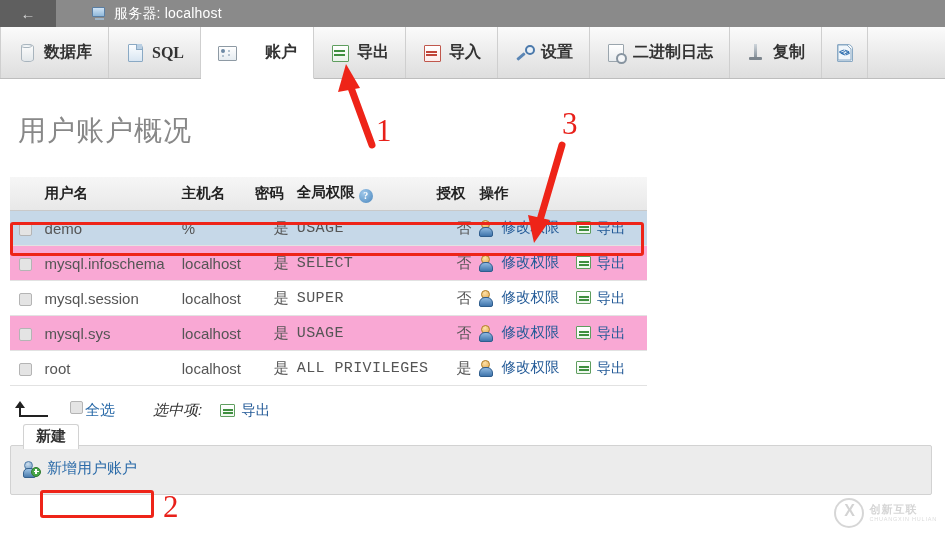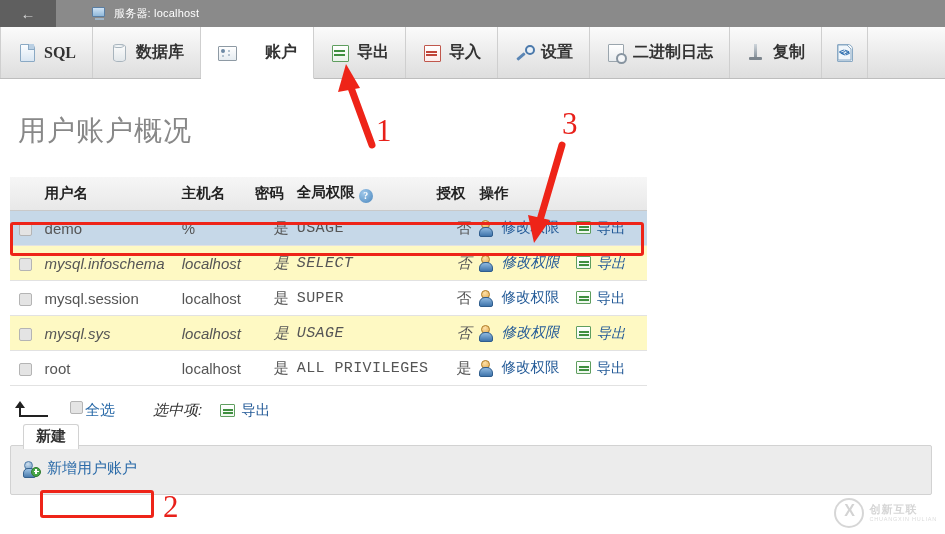--- a/index.html
+++ b/index.html
@@ -33,21 +33,21 @@
     color: #d8d8d8;
     font-size: 15px;
     line-height: 1;
   }
   .server-title {
     display: flex;
     align-items: center;
     gap: 7px;
     padding-left: 36px;
     color: #ffffff;
-    font-size: 11px;
+    font-size: 14px;
     letter-spacing: .2px;
   }
   .srv-icon {
     width: 15px;
     height: 13px;
     position: relative;
     display: inline-block;
   }
   .srv-icon::before {
     content: "";
@@ -238,21 +238,21 @@
     white-space: nowrap;
   }
   table.users tbody td {
     padding: 7px 4px;
     border-bottom: 1px solid #e2e2e2;
     white-space: nowrap;
     color: #555;
     font-size: 15px;
   }
   tr.odd td { background: #ffffff; }
-  tr.even td { background: #fef9c3; font-style: italic; }
+  tr.even td { background: #f9a8d4; }
   tr.marked td { background: #c6d8e8 !important; }
 
   .col-cb { width: 34px; text-align: center !important; }
   .col-user { width: 140px; }
   .col-host { width: 72px; }
   .col-pass { width: 40px; text-align: right; }
   .col-priv { width: 126px; }
   .col-grant { width: 42px; text-align: right; }
   .col-action { width: 170px; }
 
@@ -489,27 +489,27 @@
 
 <div class="server-bar">
   <div class="back-arrow-cell">←</div>
   <div class="server-title">
     <span class="srv-icon"></span>
     <span>服务器: localhost</span>
   </div>
 </div>
 
 <div class="tabbar">
+  <div class="tab">
+    <span class="ic ic-db"></span>
+    <span class="tlabel">数据库</span>
+  </div>
   <div class="tab sql">
     <span class="ic ic-sql"></span>
     <span class="tlabel">SQL</span>
-  </div>
-  <div class="tab">
-    <span class="ic ic-db"></span>
-    <span class="tlabel">数据库</span>
   </div>
   <div class="tab active">
     <span class="ic ic-acct"></span>
     <span class="tlabel">账户</span>
   </div>
   <div class="tab">
     <span class="ic ic-export"></span>
     <span class="tlabel">导出</span>
   </div>
   <div class="tab">

